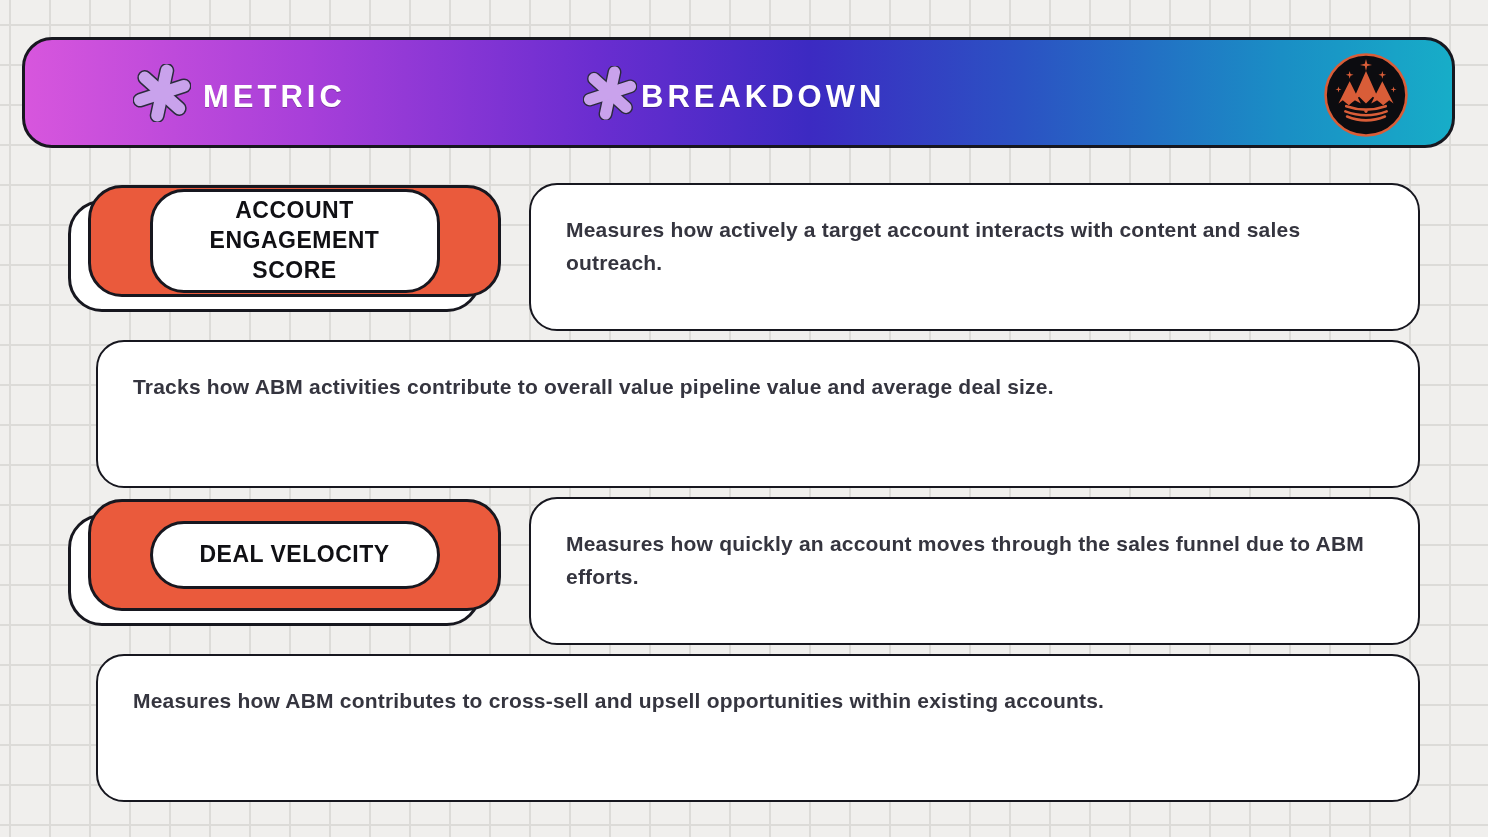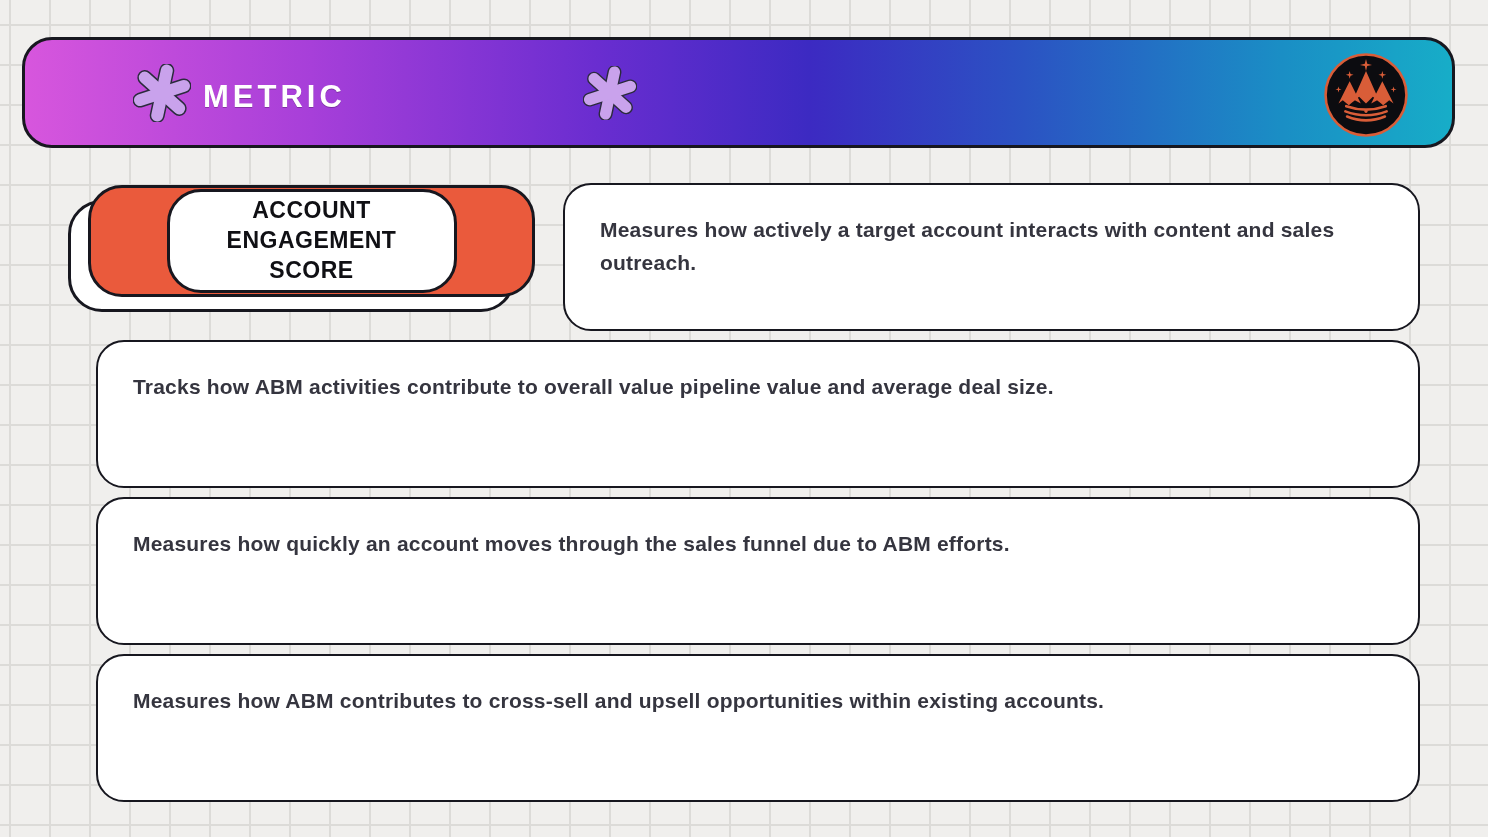--- a/index.html
+++ b/index.html
@@ -62,21 +62,21 @@
   .rows{
     position:absolute;left:68px;top:183px;right:68px;
     display:flex;flex-direction:column;gap:37px;
   }
   .row{
     display:flex;align-items:flex-start;
     height:120px;
   }
   .metric-wrap{
     position:relative;
-    width:447px;height:112px;
+    width:413px;height:112px;
     margin-left:20px;margin-top:2px;
     flex:none;
     border-radius:17px;
   }
   .metric-shadow{
     position:absolute;left:-20px;top:15px;
     width:100%;height:100%;
     background:#ffffff;
     border:3px solid var(--card-border);
     border-radius:34px;
@@ -151,20 +151,21 @@
             <line x1="9" y1="17.5" x2="49" y2="40.5"></line>
             <line x1="49" y1="17.5" x2="9" y2="40.5"></line>
           </g>
           <g stroke="var(--asterisk)" stroke-width="12">
             <line x1="29" y1="6" x2="29" y2="52"></line>
             <line x1="9" y1="17.5" x2="49" y2="40.5"></line>
             <line x1="49" y1="17.5" x2="9" y2="40.5"></line>
           </g>
         </g>
       </svg>
+      <span class="h-title">BREAKDOWN</span>
     </div>
 
     <div class="logo-wrap">
       <svg width="86" height="86" viewBox="0 0 100 100">
         <circle cx="50" cy="50" r="47" fill="var(--logo-bg)" stroke="var(--logo-orange)" stroke-width="3"></circle>
 
         <g fill="var(--logo-orange)">
           <path d="M50 22 L66 58 L58 52 L50 60 L42 52 L34 58 Z"></path>
           <path d="M31 34 L44 60 L37 56 L30 62 L23 56 L18 60 Z"></path>
           <path d="M69 34 L82 60 L77 56 L70 62 L63 56 L56 60 Z"></path>
@@ -204,20 +205,28 @@
       </div>
     </section>
 
     <section class="row">
       <div class="desc-card">
         <p>Tracks how ABM activities contribute to overall value pipeline value and average deal size.</p>
       </div>
     </section>
 
     <section class="row">
+      <div class="metric-wrap">
+        <div class="metric-shadow"></div>
+        <div class="metric-card">
+          <div class="metric-pill">
+            <span>DEAL VELOCITY</span>
+          </div>
+        </div>
+      </div>
       <div class="desc-card">
         <p>Measures how quickly an account moves through the sales funnel due to ABM efforts.</p>
       </div>
     </section>
 
     <section class="row">
       <div class="desc-card">
         <p>Measures how ABM contributes to cross-sell and upsell opportunities within existing accounts.</p>
       </div>
     </section>

